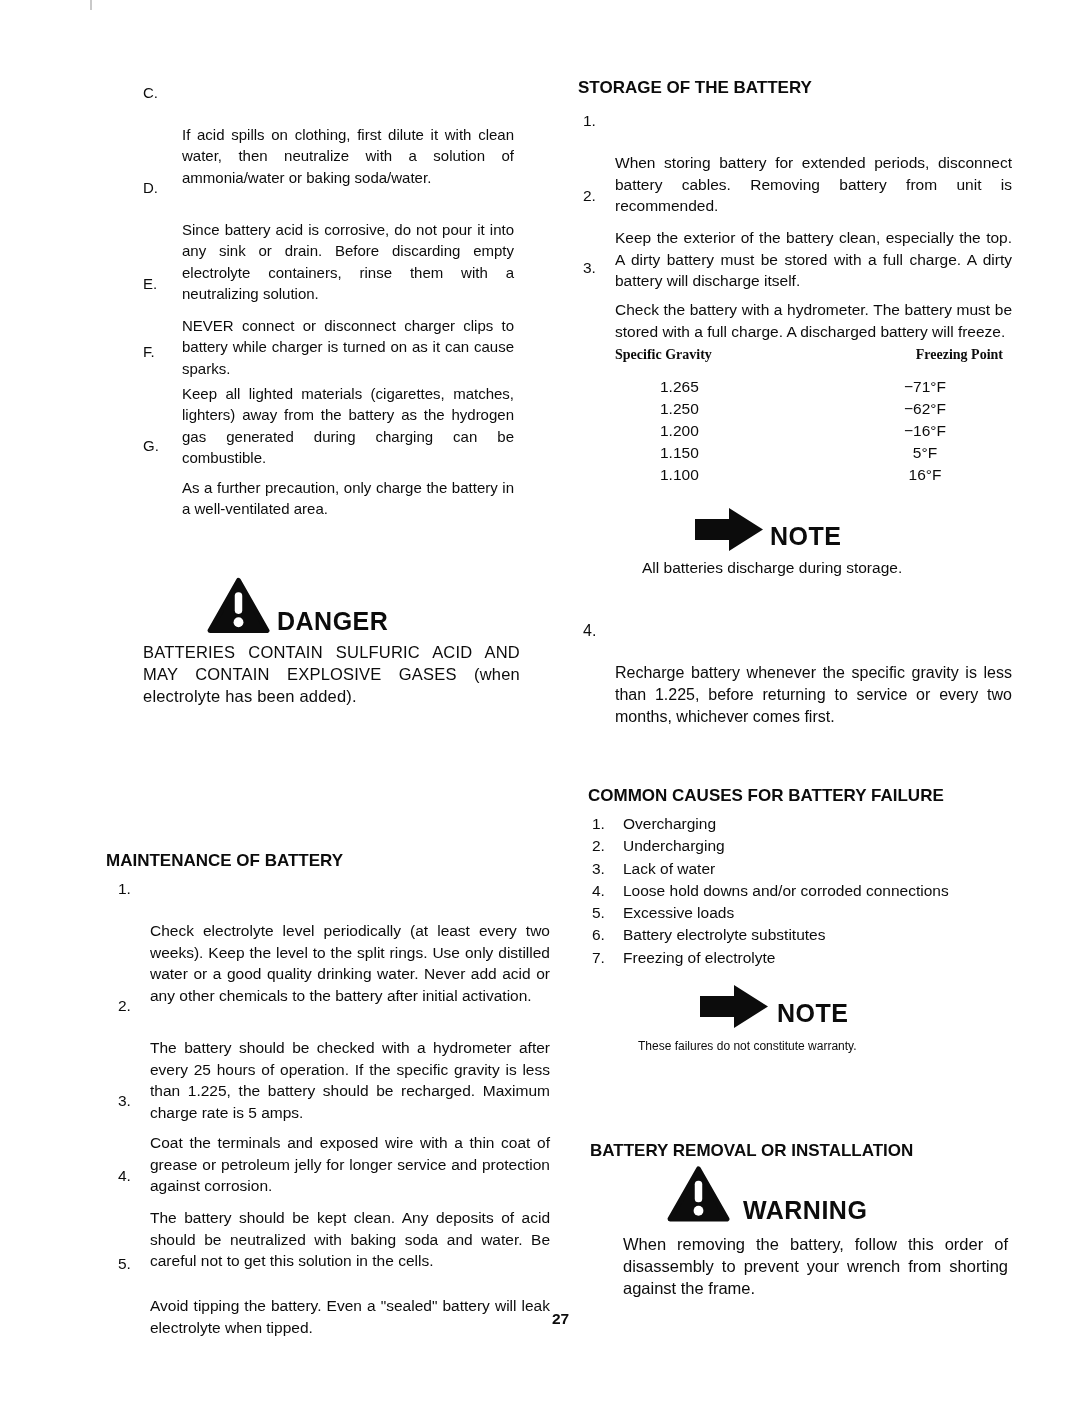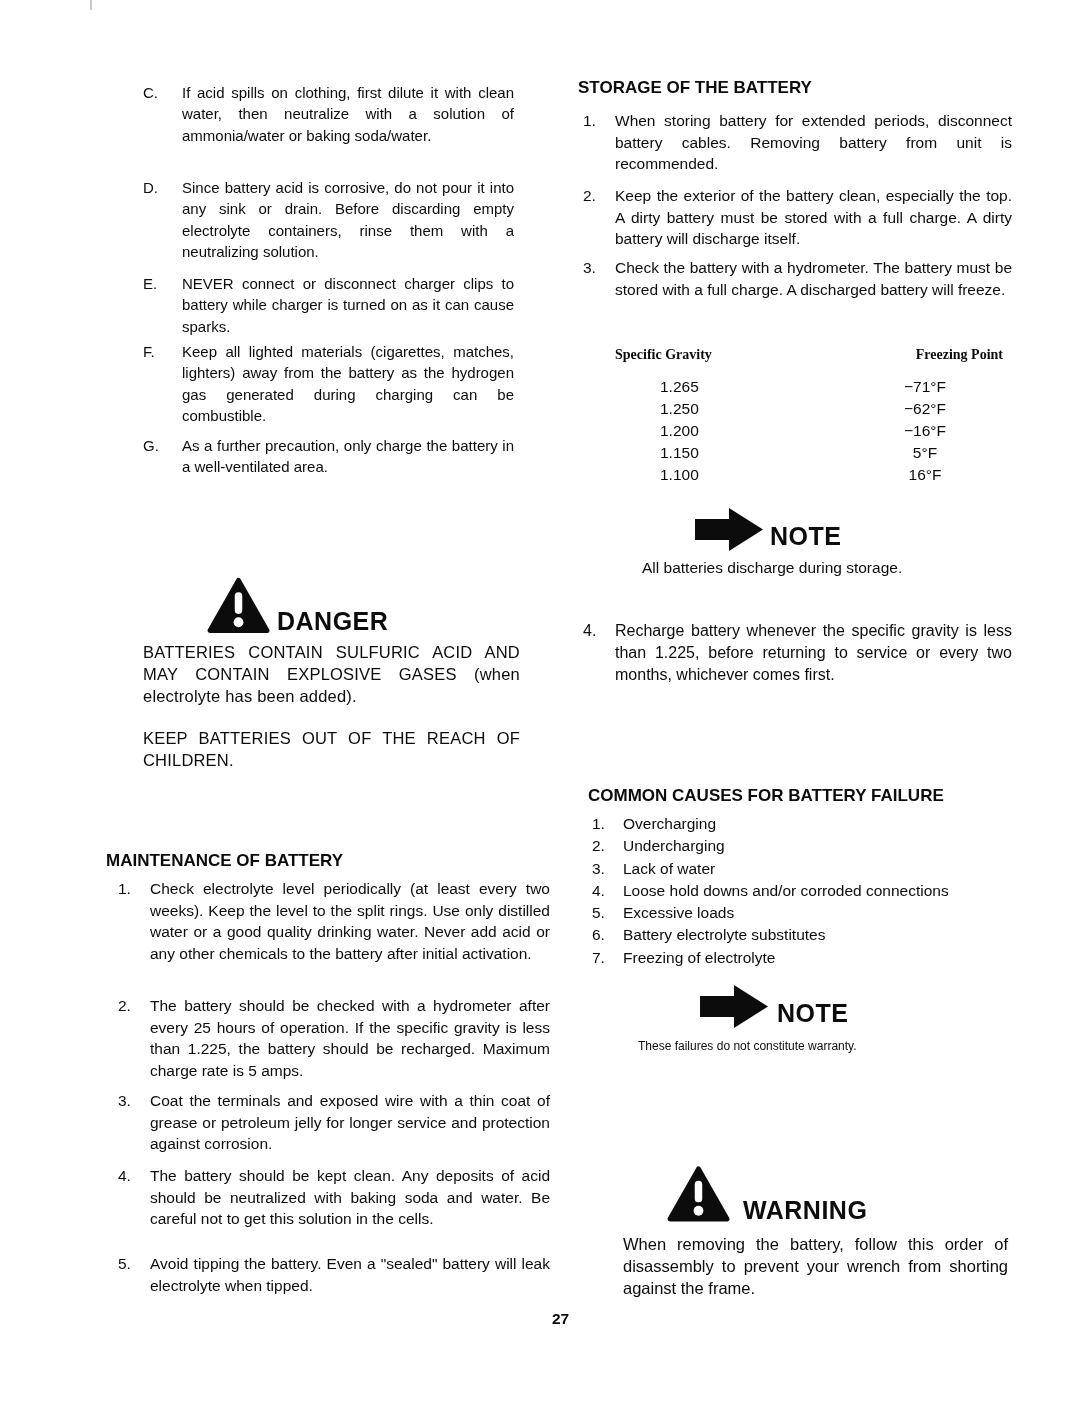--- a/index.html
+++ b/index.html
@@ -7,21 +7,21 @@
     position:relative;width:1080px;height:1409px;background:#ffffff;
     font-family:"Liberation Sans", sans-serif;color:#0c0c0c;overflow:hidden;
     margin:0 auto;
   }
   .page *{box-sizing:border-box;}
   .abs{position:absolute;}
 
   
   .flexrow{position:absolute;display:flex;align-items:flex-start;}
   .flexrow .lbl{flex:0 0 auto;}
-  .flexrow .txt{flex:1 1 auto;text-align:justify;}
+  .flexrow .txt{flex:1 1 auto;text-align:justify;margin-top:42px;}
 
   
   .li-letter{left:143px;width:371px;font-size:15px;line-height:21.3px;}
   .li-letter .lbl{width:39px;}
 
   
   .li-maint{left:118px;width:432px;font-size:15.5px;line-height:21.5px;}
   .li-maint .lbl{width:32px;}
 
   
@@ -94,21 +94,20 @@
   <div class="abs" style="left:207px;top:577px;width:63px;height:58px">
     <svg width="63" height="58" viewBox="0 0 64 58">
       <path d="M32 3 L61 54 L3 54 Z" fill="#0c0c0c" stroke="#0c0c0c" stroke-width="5" stroke-linejoin="round"></path>
       <rect x="28.2" y="15" width="7.6" height="22" rx="3.6" fill="#ffffff"></rect>
       <circle cx="32" cy="45.5" r="5" fill="#ffffff"></circle>
     </svg>
   </div>
   <div class="abs banner-label" style="left:277px;top:609px">DANGER</div>
 
   <div class="abs caps-para" style="top:641px">BATTERIES CONTAIN SULFURIC ACID AND MAY CONTAIN EXPLOSIVE GASES (when electrolyte has been added).</div>
-  <div class="abs caps-para" style="top:727px">KEEP BATTERIES OUT OF THE REACH OF CHILDREN.</div>
 
   <div class="abs heading" style="left:106px;top:850px">MAINTENANCE OF BATTERY</div>
 
   <div class="flexrow li-maint" style="top:878px">
     <div class="lbl">1.</div>
     <div class="txt">Check electrolyte level periodically (at least every two weeks). Keep the level to the split rings. Use only distilled water or a good quality drinking water. Never add acid or any other chemicals to the battery after initial activation.</div>
   </div>
   <div class="flexrow li-maint" style="top:995px">
     <div class="lbl">2.</div>
     <div class="txt">The battery should be checked with a hydrometer after every 25 hours of operation. If the specific gravity is less than 1.225, the battery should be recharged. Maximum charge rate is 5 amps.</div>
@@ -213,20 +212,21 @@
   </div>
 
   <div class="abs" style="left:700px;top:985px">
     <svg width="68" height="43" viewBox="0 0 68 43">
       <polygon points="0,11 34,11 34,0 68,21.5 34,43 34,32 0,32" fill="#0c0c0c"></polygon>
     </svg>
   </div>
   <div class="abs banner-label" style="left:777px;top:1001px">NOTE</div>
   <div class="abs caption" style="left:638px;top:1036px;font-size:12px">These failures do not constitute warranty.</div>
 
+  <div class="abs heading" style="left:590px;top:1140px">BATTERY REMOVAL OR INSTALLATION</div>
 
   <div class="abs" style="left:667px;top:1166px;width:63px;height:57px">
     <svg width="63" height="57" viewBox="0 0 64 58">
       <path d="M32 3 L61 54 L3 54 Z" fill="#0c0c0c" stroke="#0c0c0c" stroke-width="5" stroke-linejoin="round"></path>
       <rect x="28.2" y="15" width="7.6" height="22" rx="3.6" fill="#ffffff"></rect>
       <circle cx="32" cy="45.5" r="5" fill="#ffffff"></circle>
     </svg>
   </div>
   <div class="abs banner-label" style="left:743px;top:1198px">WARNING</div>
 

